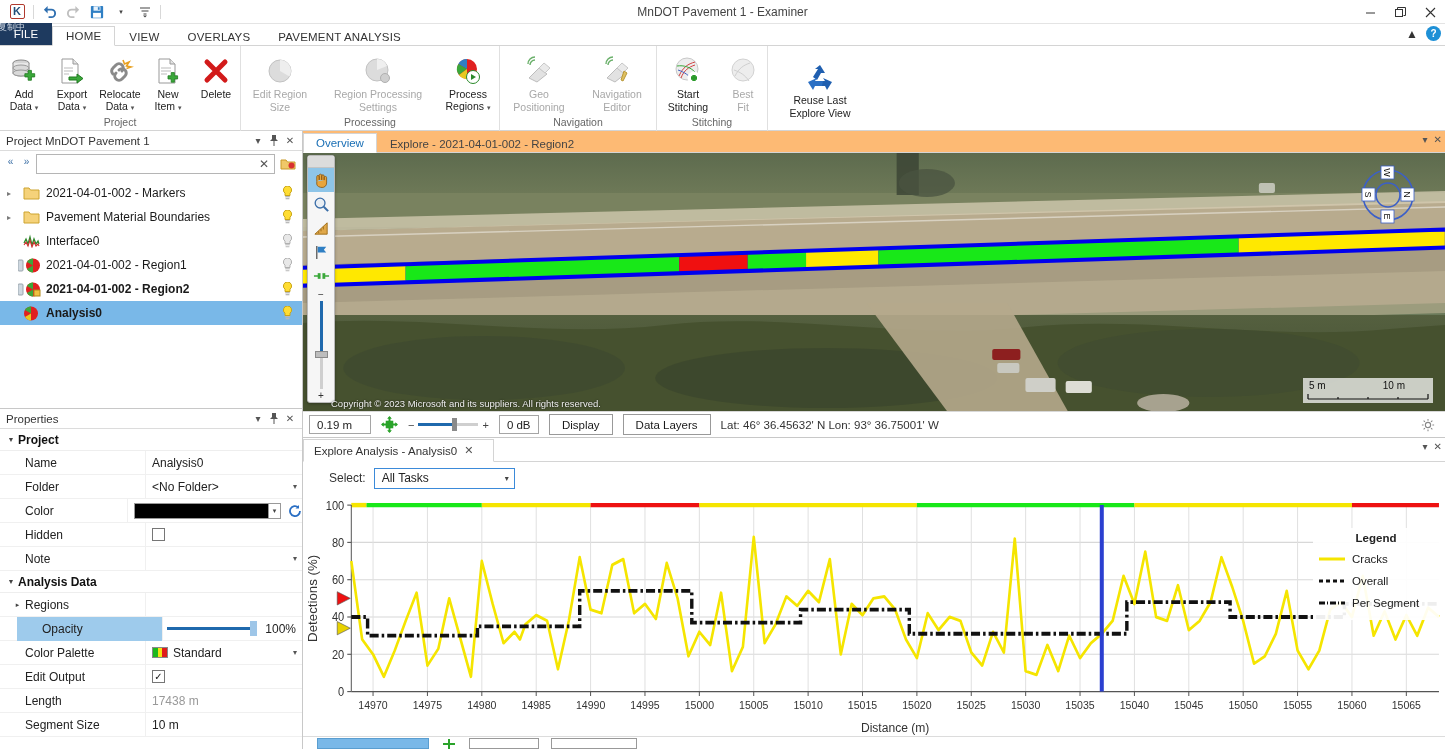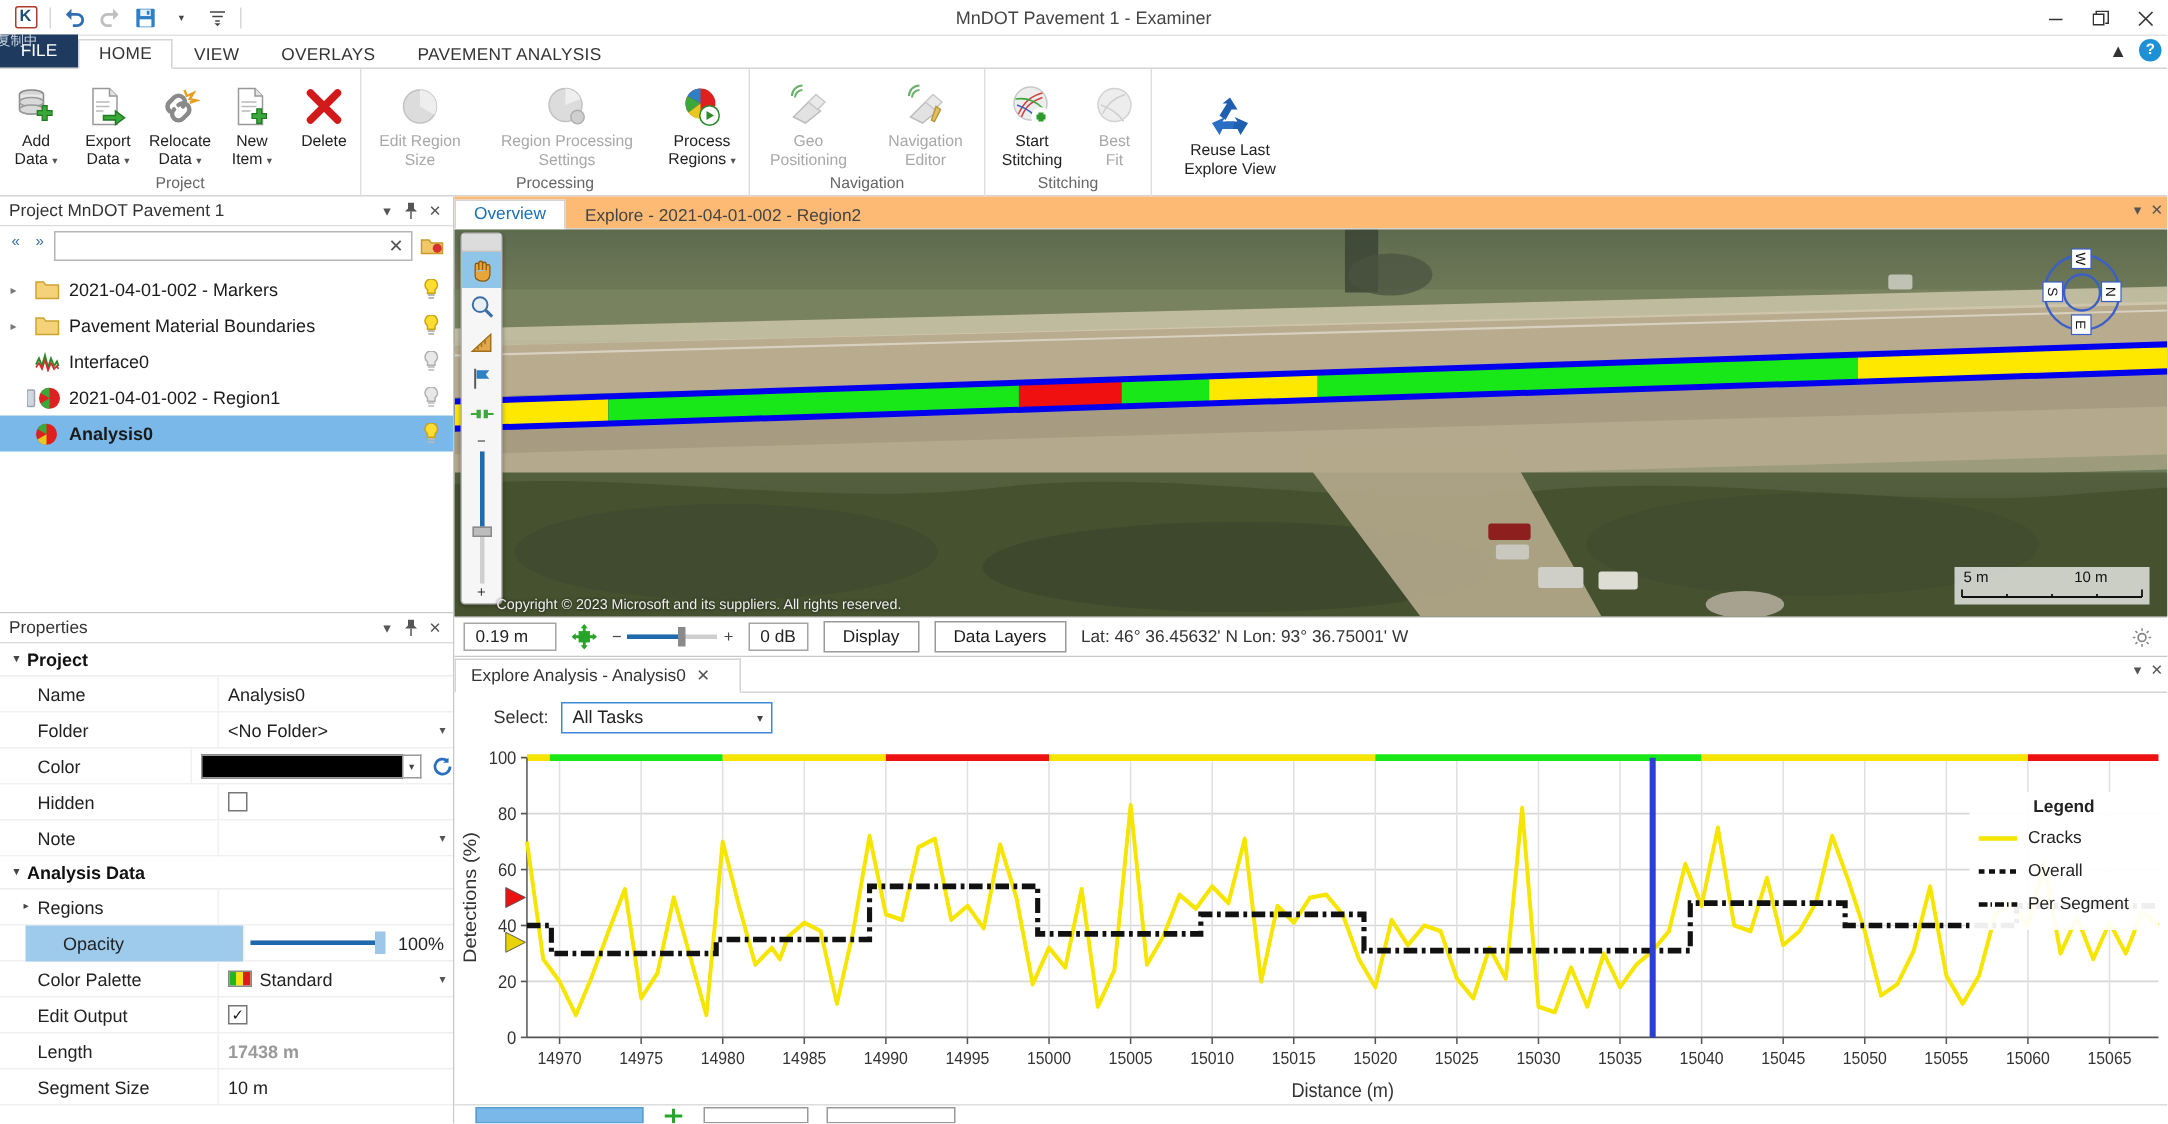--- a/index.html
+++ b/index.html
@@ -128,21 +128,21 @@
     color:#111; padding-left:4px; background:#fff; border-bottom:1px solid #eee;
   }
   .pcat .tri { width:14px; text-align:center; font-size:7px; color:#444; }
   .prow { height:24px; display:flex; align-items:center; font-size:12px; border-bottom:1px solid #f0f0f0; }
   .prow.sel .pname { background:#9ecbec;margin-left:17px; }
   .pname { width:145px; padding-left:25px; color:#222; height:24px; line-height:24px; }
   .pname.ind { padding-left:10px; display:flex; align-items:center; }
   .pname .tri2 { width:15px; text-align:center; font-size:7px; color:#444; }
   .pval { flex:1; padding-left:6px; color:#222; display:flex; align-items:center; height:24px;
           border-left:1px solid #f0f0f0; }
-  .pval.dim { color:#999;font-weight:bold; }
+  .pval.dim { color:#999; }
   .pval-dd { flex:1; display:flex; align-items:center; justify-content:space-between; padding-right:5px; }
   .pval-dd .ddc { font-size:8px; color:#555; }
   .pcolor { width:135px;height:16px;background:#000;border:1px solid #999; }
   .pcolor-arrow { width:12px;height:16px;border:1px solid #999;border-left:none;background:#fff;
                   font-size:7px;color:#444;display:flex;align-items:center;justify-content:center; }
   .pcheck { width:13px;height:13px;border:1px solid #767676;background:#fff;
             display:flex;align-items:center;justify-content:center;font-size:10px;color:#111; }
   .slider-wrap { flex:1; display:flex; align-items:center; gap:6px; padding-right:6px; position:relative; }
   .slider-track { flex:1; height:3px; background:#d4d4d4; position:relative; }
   .slider-fill { position:absolute; left:0; top:0; height:3px; background:#1f69ad; width:100%; }
@@ -599,20 +599,40 @@
           <span class="tlbl">2021-04-01-002 - Region1</span>
           <span class="bulb">
             <svg width="11" height="14" viewBox="0 0 11 14">
                 <path d="M5.5 0a4 4 0 0 1 2.5 7.2V9.5h-5V7.2A4 4 0 0 1 5.5 0z" fill="#e8e8e8" stroke="#b0b0b0"></path>
                 <rect x="3.2" y="10" width="4.6" height="1.4" fill="#c8c8c8"></rect>
                 <rect x="3.6" y="12" width="3.8" height="1.3" fill="#c8c8c8"></rect>
               </svg>
           </span>
         </div>
 
+        <div class="tnode bold">
+          <span class="noexp"></span>
+          <span class="tico">
+            <svg width="26" height="15" viewBox="0 0 26 15">
+              <rect x="0" y="2" width="5" height="11" rx="1" fill="#cfd8e0" stroke="#9aa5ad"></rect>
+              <circle cx="15" cy="7.5" r="7" fill="#e02020"></circle>
+              <path d="M15 7.5V.5A7 7 0 0 0 9 4z" fill="#3aa83a"></path>
+              <path d="M15 7.5L9 11a7 7 0 0 0 6 3.5z" fill="#3aa83a"></path>
+              <rect x="16" y="8" width="6" height="6" fill="#f0c040" stroke="#b08818"></rect>
+            </svg>
+          </span>
+          <span class="tlbl">2021-04-01-002 - Region2</span>
+          <span class="bulb">
+            <svg width="11" height="14" viewBox="0 0 11 14">
+                <path d="M5.5 0a4 4 0 0 1 2.5 7.2V9.5h-5V7.2A4 4 0 0 1 5.5 0z" fill="#ffdd33" stroke="#c9a516"></path>
+                <rect x="3.2" y="10" width="4.6" height="1.4" fill="#b9b9b9"></rect>
+                <rect x="3.6" y="12" width="3.8" height="1.3" fill="#b9b9b9"></rect>
+              </svg>
+          </span>
+        </div>
 
         <div class="tnode bold sel">
           <span class="noexp"></span>
           <span class="tico">
             <svg width="19" height="15" viewBox="0 0 19 15">
               <circle cx="9" cy="7.5" r="7" fill="#e02020"></circle>
               <path d="M9 7.5V.5A7 7 0 0 0 3 4z" fill="#3aa83a"></path>
               <path d="M9 7.5L3 11a7 7 0 0 0 6 3.5z" fill="#e8c820"></path>
             </svg>
           </span>

